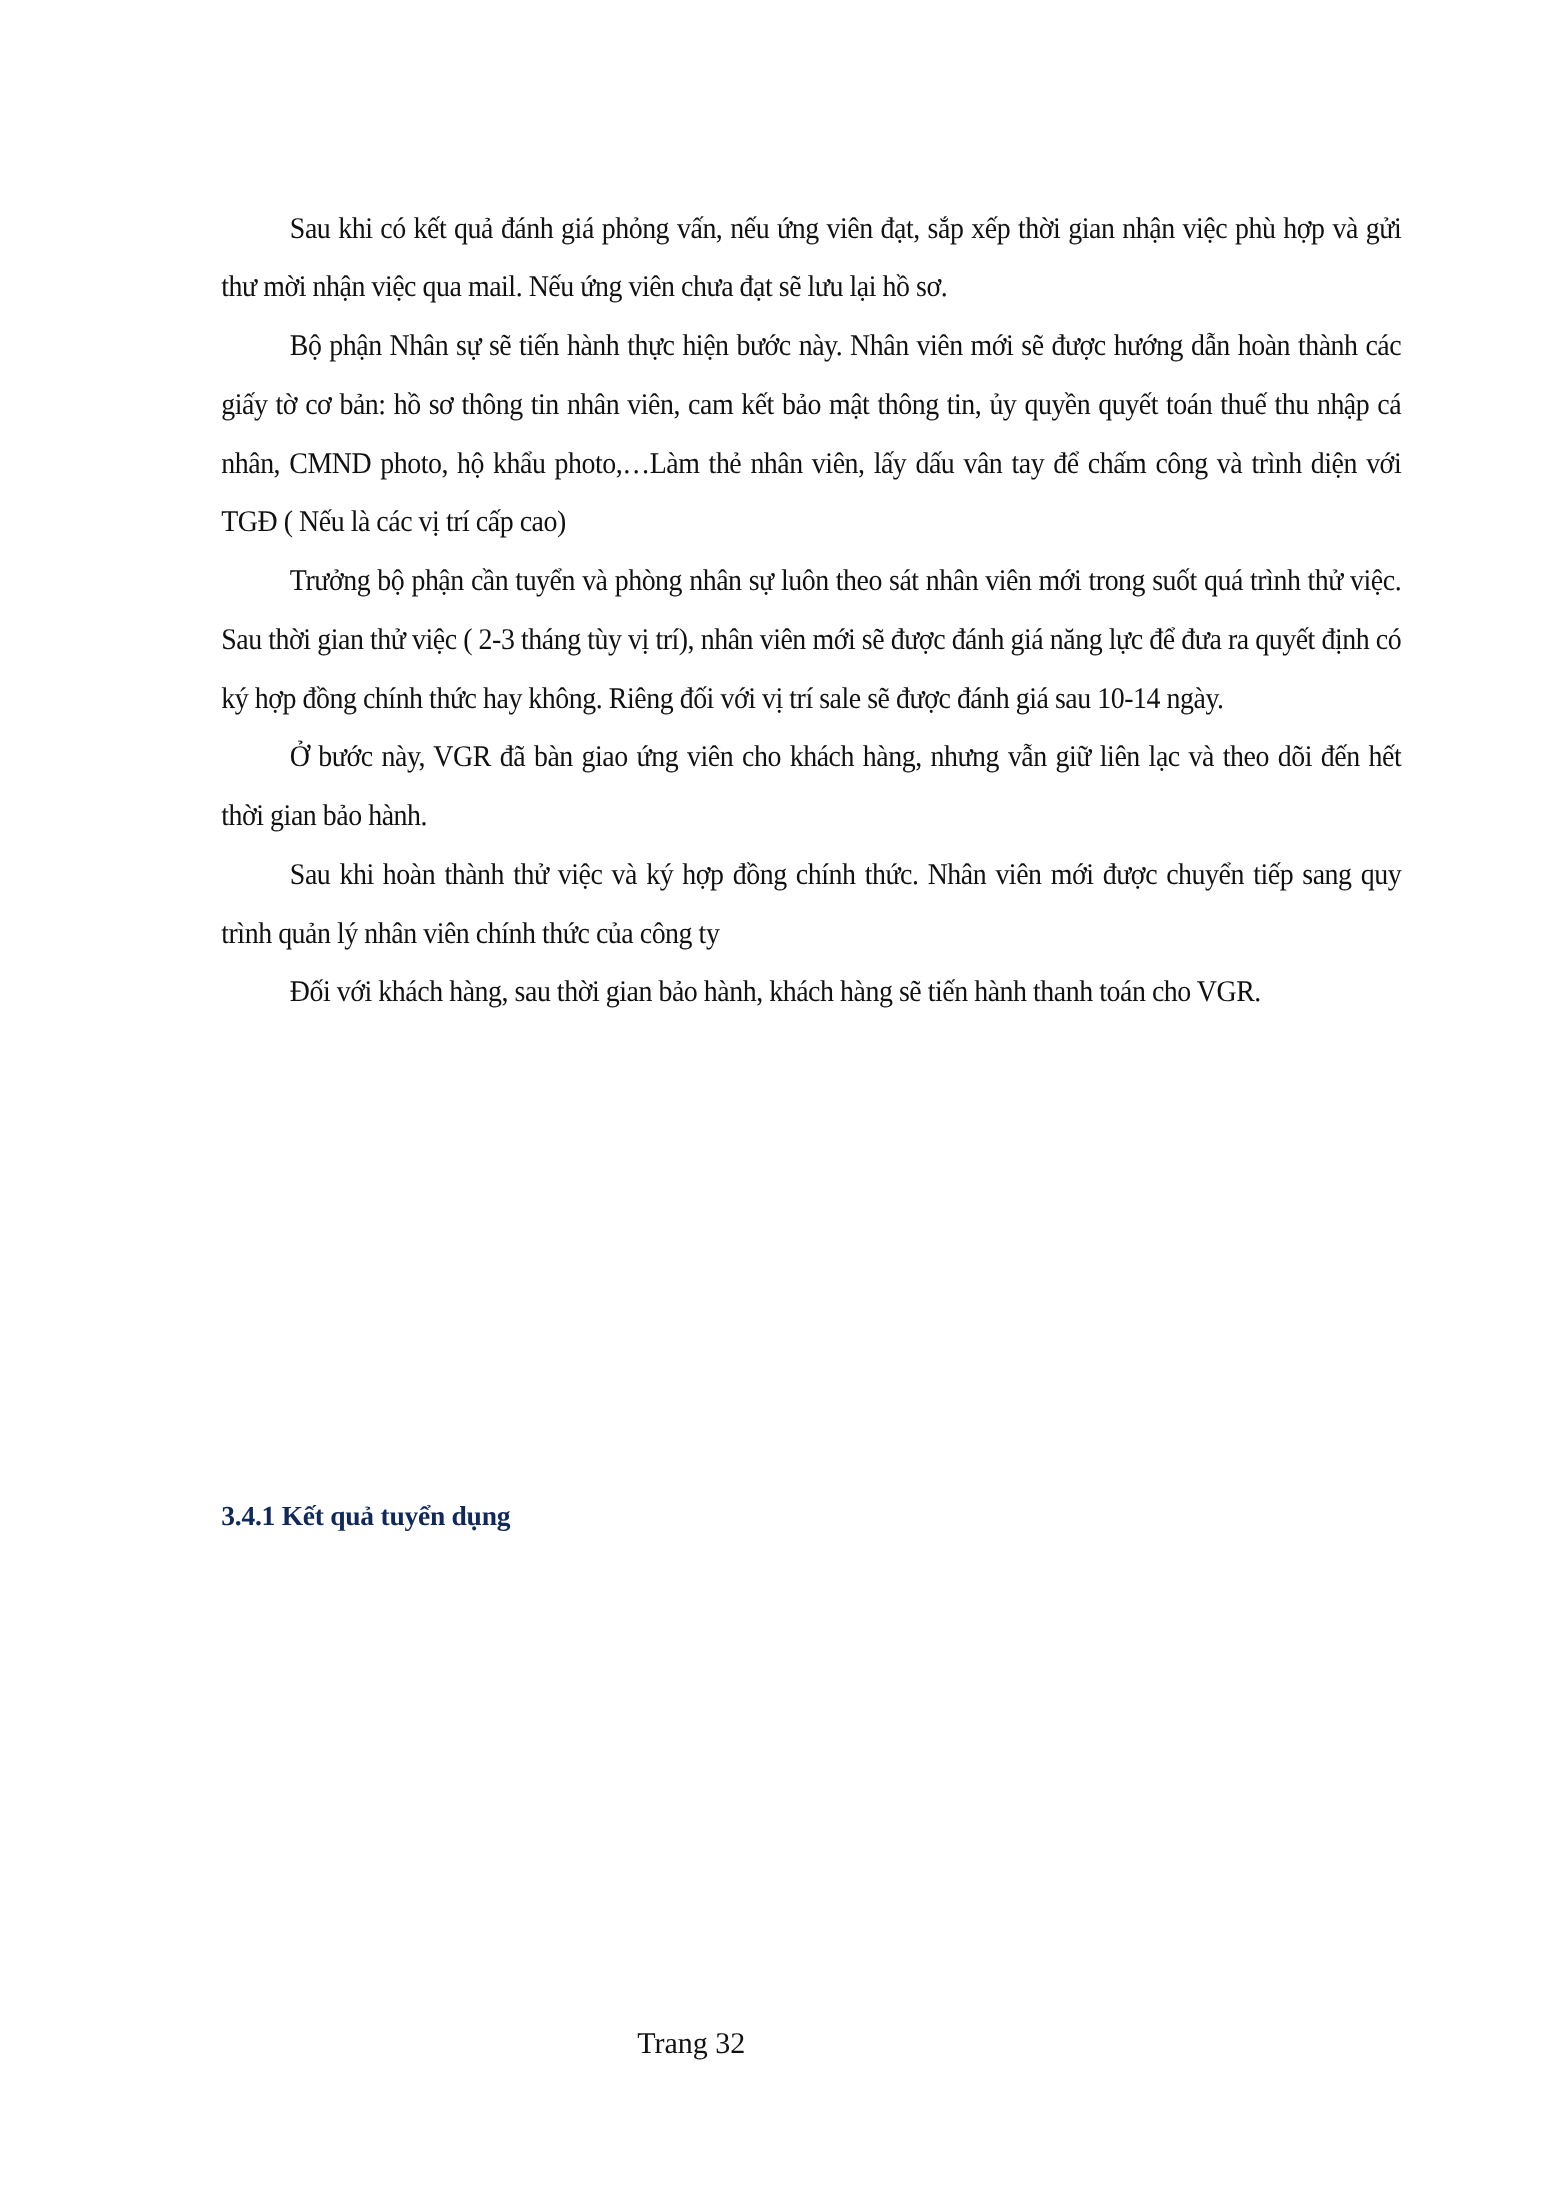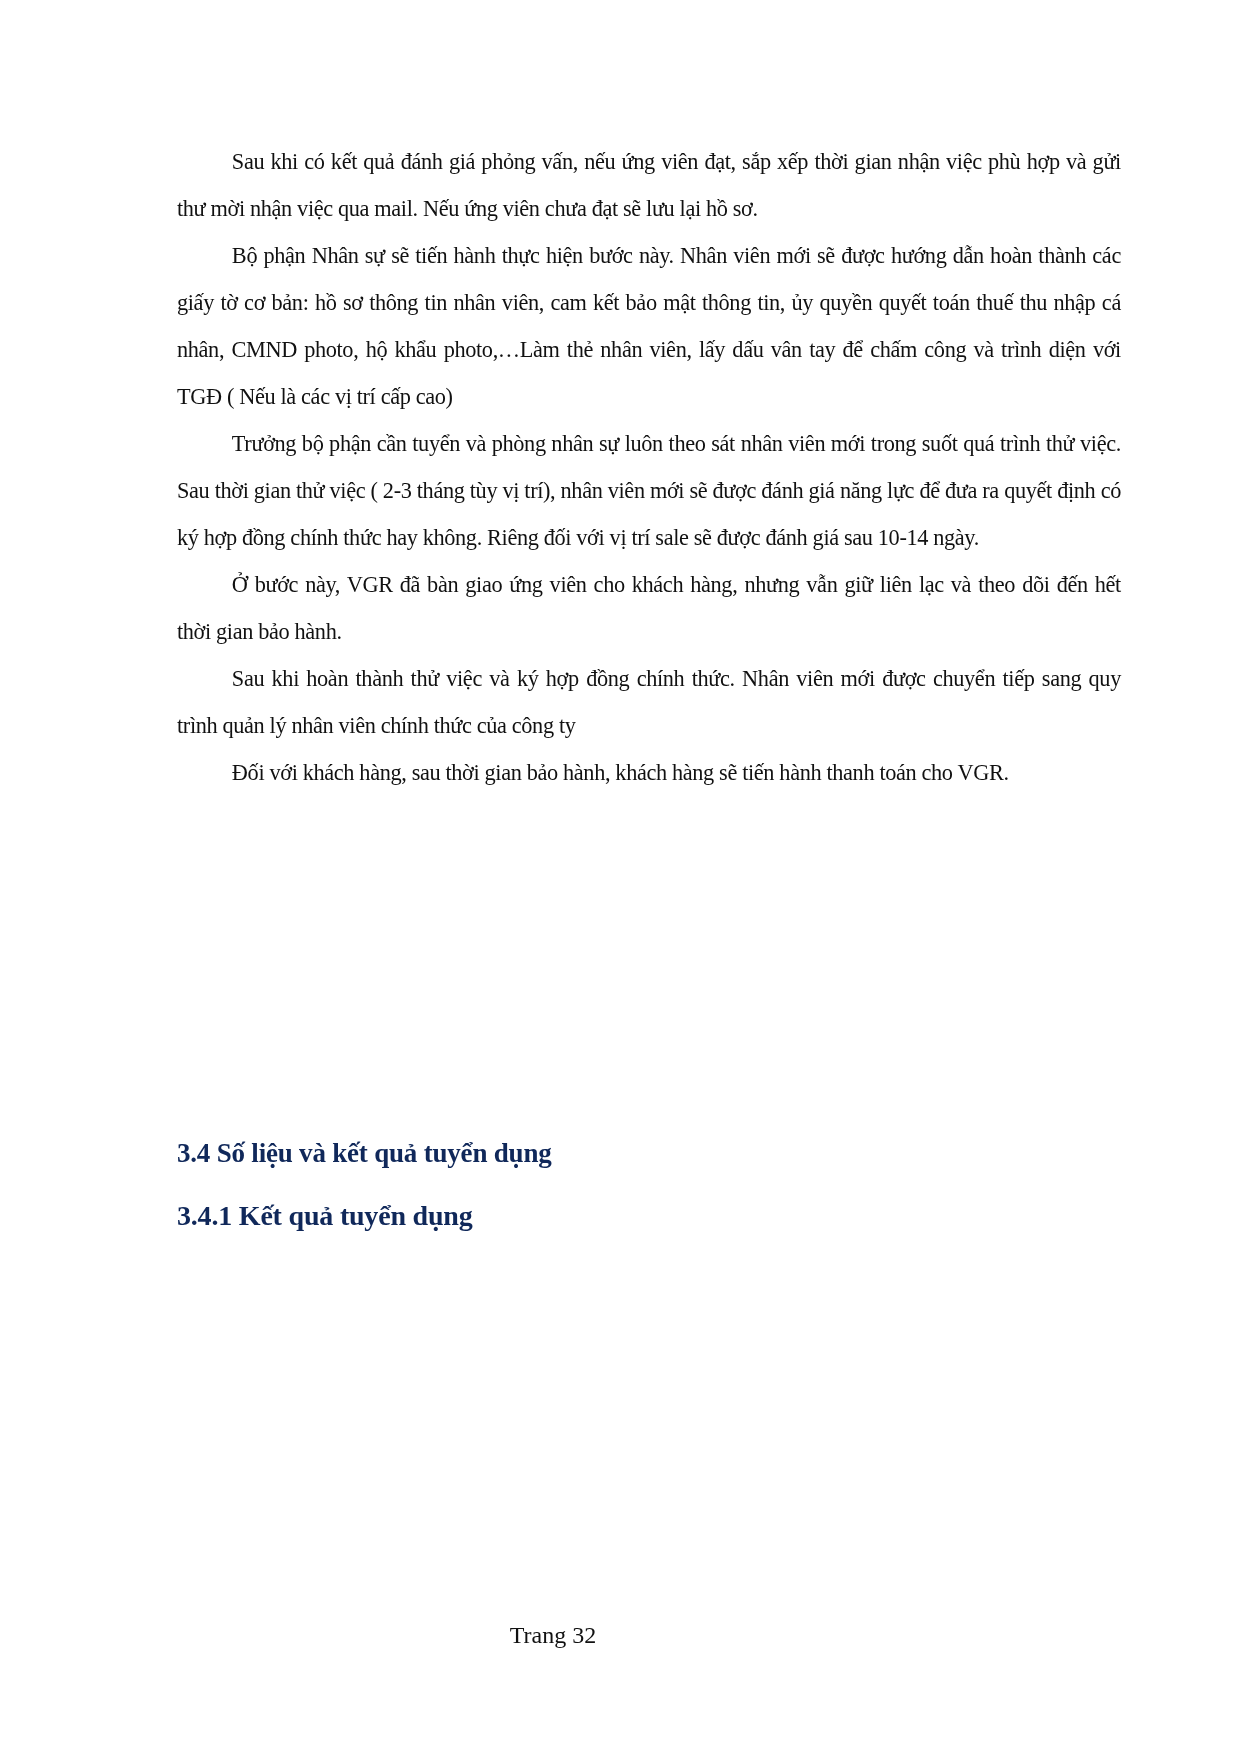--- a/index.html
+++ b/index.html
@@ -17,21 +17,21 @@
     }
     .page {
       position: absolute;
       left: 0; top: 0;
       width: 1241px;
       height: 1753px;
     }
     .content {
       position: absolute;
       left: 177px;
-      top: 138px;
+      top: 160px;
       width: 944px;
     }
     .para {
       font-size: 24px;
       line-height: 47px;
       text-align: justify;
       text-indent: 59px;
       margin: 0;
       letter-spacing: -0.4px;
       transform-origin: left top;
@@ -53,21 +53,21 @@
       font-size: 27px;
       font-weight: bold;
       color: #10285a;
       margin: 0;
       position: absolute;
       left: 177px;
       top: 1138px;
       letter-spacing: -0.2px;
     }
     .h3 {
-      font-size: 28px;
+      font-size: 22px;
       font-weight: bold;
       color: #10285a;
       margin: 0;
       position: absolute;
       left: 177px;
       top: 1200px;
       letter-spacing: -0.2px;
     }
     .footer {
       position: absolute;
@@ -88,17 +88,16 @@
 
     <p class="para cond">Bộ phận Nhân sự sẽ tiến hành thực hiện bước này. Nhân viên mới sẽ được hướng dẫn hoàn thành các giấy tờ cơ bản: hồ sơ thông tin nhân viên, cam kết bảo mật thông tin, ủy quyền quyết toán thuế thu nhập cá nhân, CMND photo, hộ khẩu photo,…Làm thẻ nhân viên, lấy dấu vân tay để chấm công và trình diện với TGĐ ( Nếu là các vị trí cấp cao)</p>
 
     <p class="para cond">Trưởng bộ phận cần tuyển và phòng nhân sự luôn theo sát nhân viên mới trong suốt quá trình thử việc. Sau thời gian thử việc ( 2-3 tháng tùy vị trí), nhân viên mới sẽ được đánh giá năng lực để đưa ra quyết định có ký hợp đồng chính thức hay không. Riêng đối với vị trí sale sẽ được đánh giá sau 10-14 ngày.</p>
     <p class="para cond">Ở bước này, VGR đã bàn giao ứng viên cho khách hàng, nhưng vẫn  giữ liên lạc và theo dõi đến hết thời gian bảo hành.</p>
 
     <p class="para cond">Sau khi hoàn thành thử việc và ký hợp đồng chính thức. Nhân viên mới được chuyển tiếp sang quy trình quản lý nhân viên chính thức của công ty</p>
     <p class="para cond">Đối với khách hàng, sau thời gian bảo hành, khách hàng sẽ tiến hành thanh toán cho VGR.</p>
   </div>
 
-  <h2 class="h2">3.4 Số liệu và kết quả tuyển dụng</h2>
   <h3 class="h3">3.4.1 Kết quả tuyển dụng</h3>
 
   <div class="footer">Trang 32</div>
 </div>
 
 </body></html>

